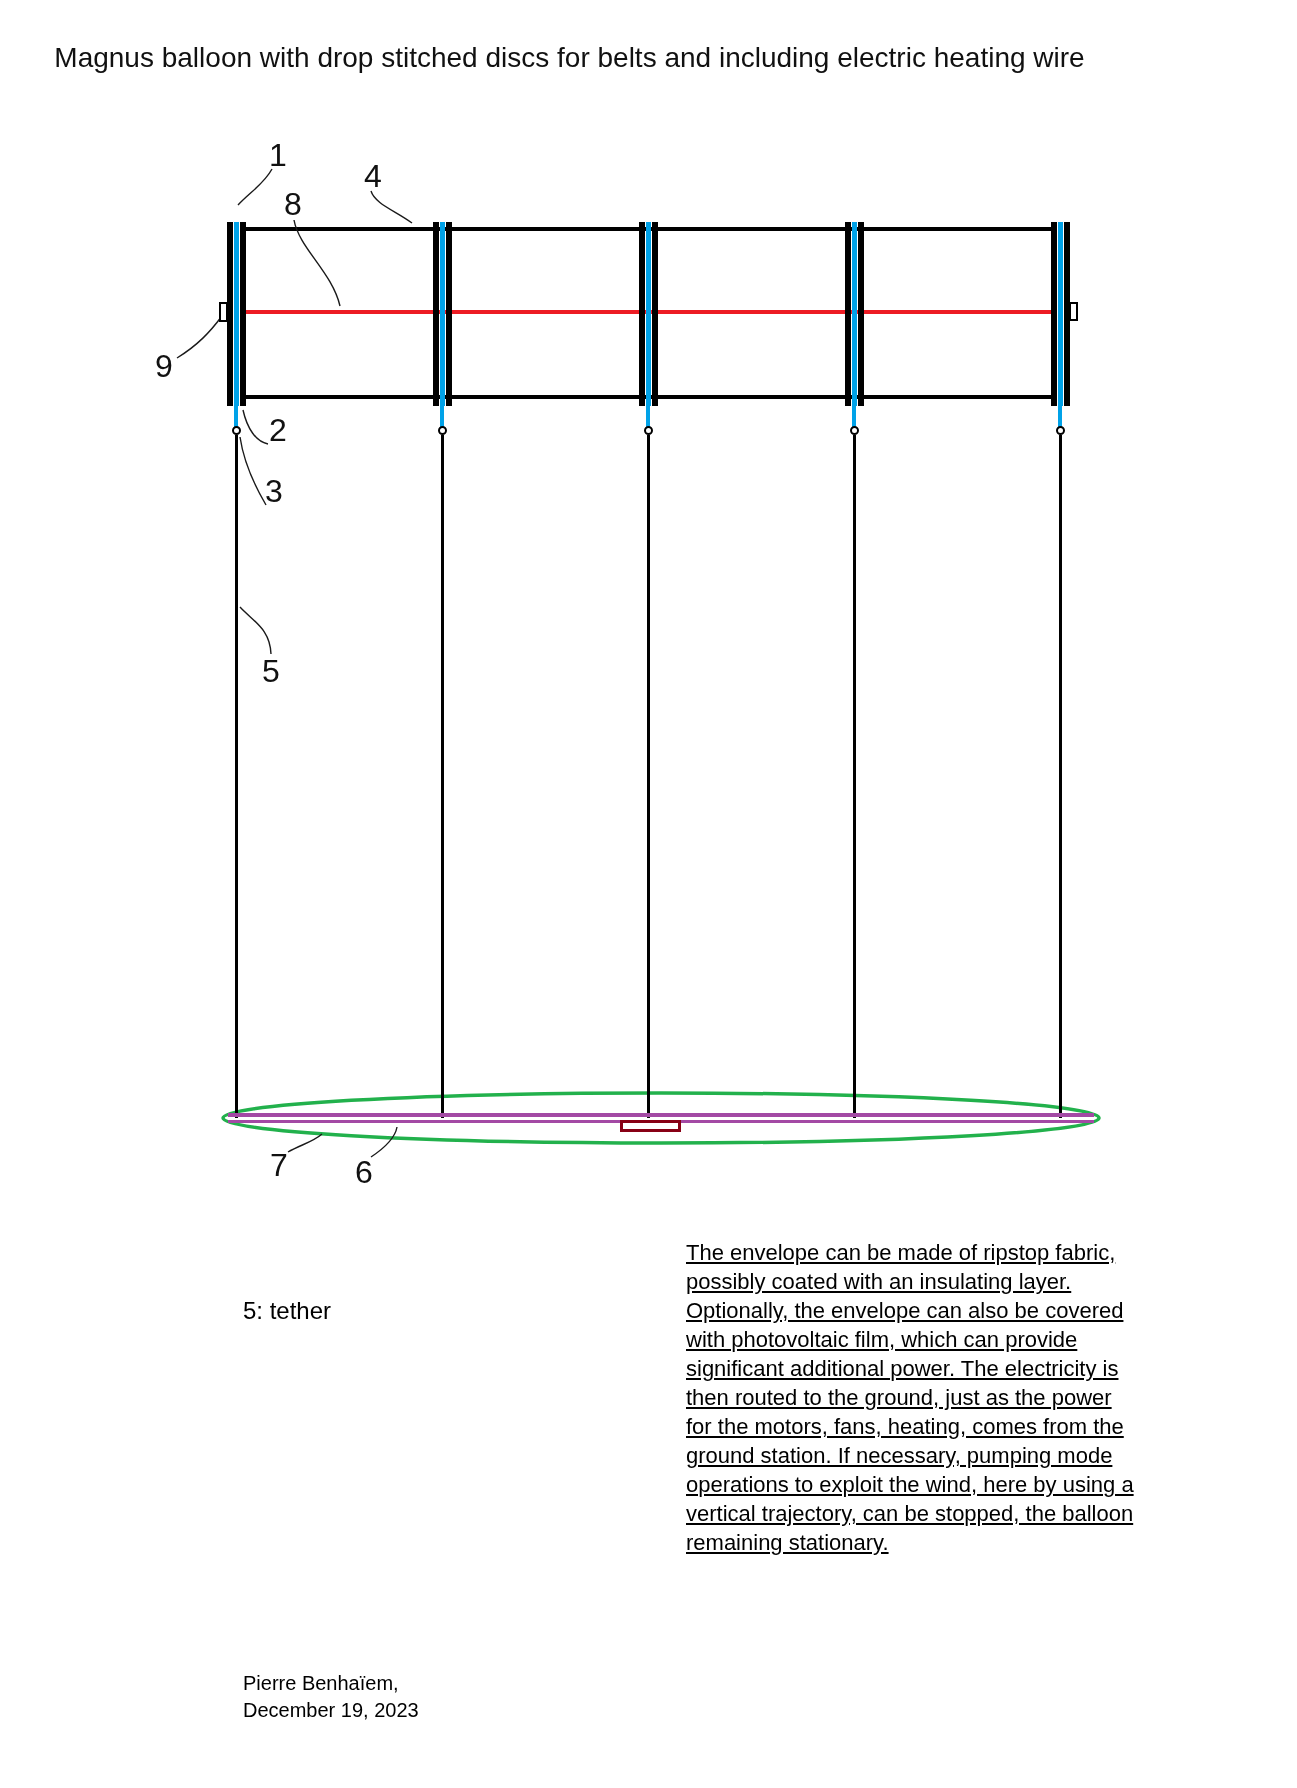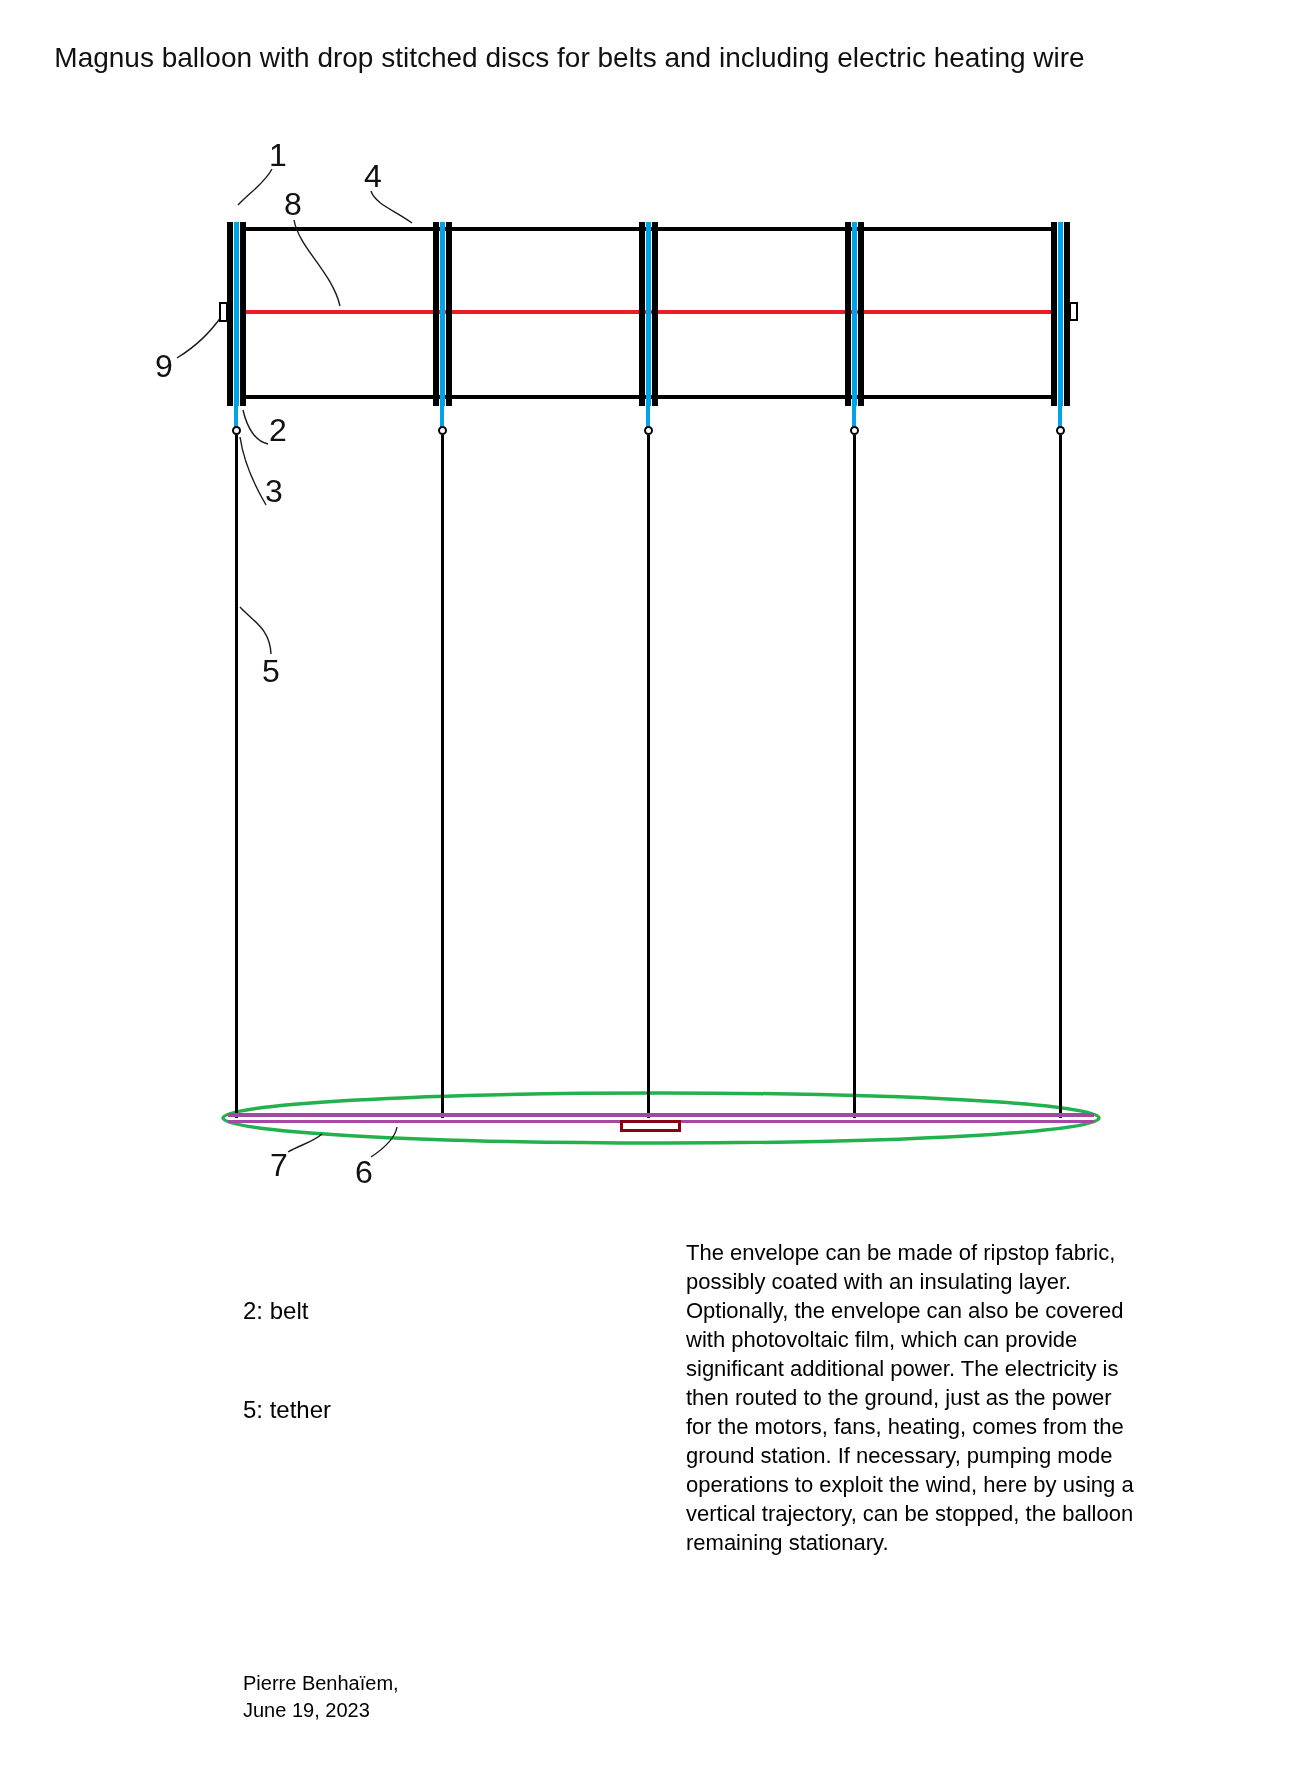--- a/index.html
+++ b/index.html
@@ -51,20 +51,21 @@
     font-size:24px;
     line-height:33px;
     white-space:pre-wrap;
   }
   .paragraph{
     position:absolute;
     left:686px; top:1238px;
     width:452px;
     font-size:22px;
     line-height:29px;
+    text-decoration:underline;
   }
   .attribution{
     position:absolute;
     left:243px; top:1670px;
     font-size:20px;
     line-height:27px;
   }
 </style>
 </head>
 <body>
@@ -139,30 +140,29 @@
     <div class="callout" style="left:293px;top:204px;">8</div>
     <div class="callout" style="left:164px;top:366px;">9</div>
     <div class="callout" style="left:278px;top:430px;">2</div>
     <div class="callout" style="left:274px;top:491px;">3</div>
     <div class="callout" style="left:271px;top:671px;">5</div>
     <div class="callout" style="left:279px;top:1165px;">7</div>
     <div class="callout" style="left:364px;top:1172px;">6</div>
   </div>
 
   <div class="legend">
-    <div>2: belt</div>
     <div>5: tether</div>
     
     
     
     
     
     
   </div>
 
   <div class="paragraph">The envelope can be made of ripstop fabric, possibly coated with an insulating layer. Optionally, the envelope can also be covered with photovoltaic film, which can provide significant additional power. The electricity is then routed to the ground, just as the power for the motors, fans, heating, comes from the ground station. If necessary, pumping mode operations to exploit the wind, here by using a vertical trajectory, can be stopped, the balloon remaining stationary.</div>
 
   <div class="attribution">
     <div>Pierre Benhaïem,</div>
-    <div>June 19, 2023</div>
+    <div>December 19, 2023</div>
   </div>
 
 </div>
 
 </body></html>

